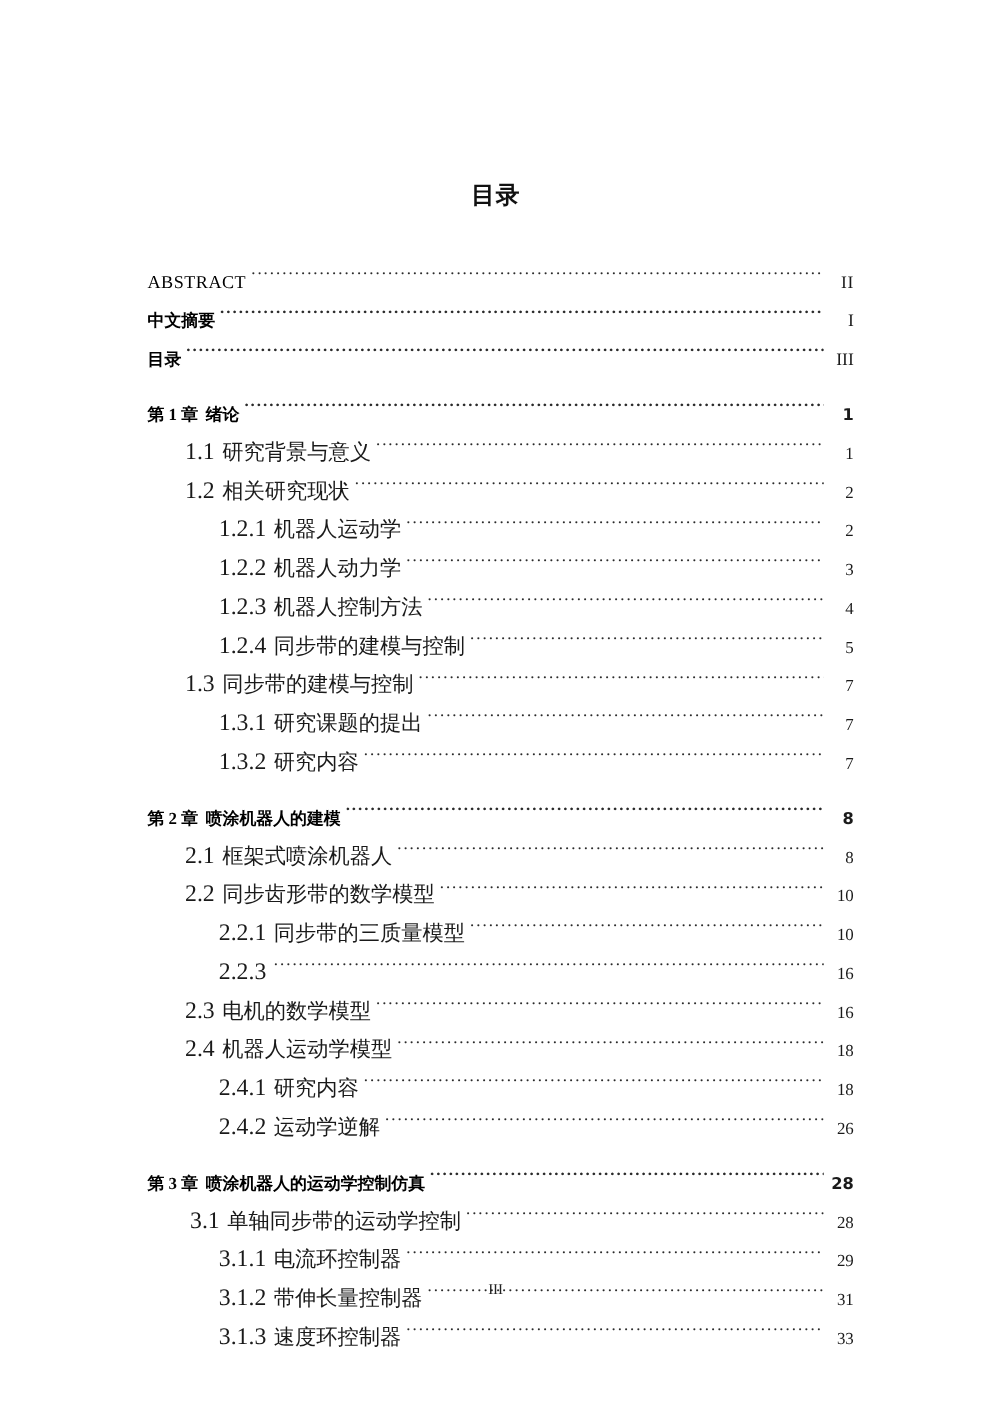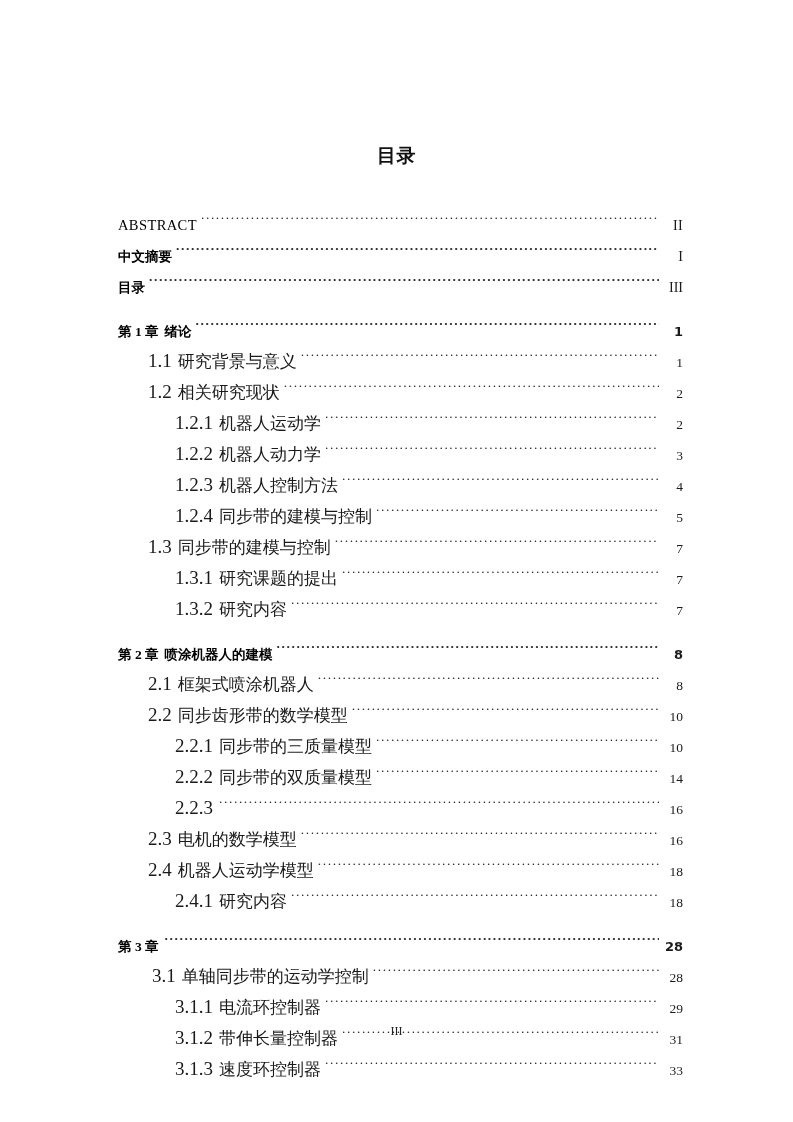--- a/index.html
+++ b/index.html
@@ -249,26 +249,20 @@
         <span class="leader"></span>
         <span class="row-page">10</span>
       </div>
       <div class="toc-row lvl-2">
         <span class="row-num-prefix sub-num">2.2.1</span>
         <span class="row-label sub-text">同步带的三质量模型</span>
         <span class="leader"></span>
         <span class="row-page">10</span>
       </div>
       <div class="toc-row lvl-2">
-        <span class="row-num-prefix sub-num">2.2.2</span>
-        <span class="row-label sub-text">同步带的双质量模型</span>
-        <span class="leader"></span>
-        <span class="row-page">14</span>
-      </div>
-      <div class="toc-row lvl-2">
         <span class="row-num-prefix sub-num">2.2.3</span>
         <span class="leader"></span>
         <span class="row-page">16</span>
       </div>
       <div class="toc-row lvl-1">
         <span class="row-num-prefix sub-num">2.3</span>
         <span class="row-label sub-text">电机的数学模型</span>
         <span class="leader"></span>
         <span class="row-page">16</span>
       </div>
@@ -277,22 +271,29 @@
         <span class="row-label sub-text">机器人运动学模型</span>
         <span class="leader"></span>
         <span class="row-page">18</span>
       </div>
       <div class="toc-row lvl-2">
         <span class="row-num-prefix sub-num">2.4.1</span>
         <span class="row-label sub-text">研究内容</span>
         <span class="leader"></span>
         <span class="row-page">18</span>
       </div>
+      <div class="toc-row lvl-2">
+        <span class="row-num-prefix sub-num">2.4.2</span>
+        <span class="row-label sub-text">运动学逆解</span>
+        <span class="leader"></span>
+        <span class="row-page">26</span>
+      </div>
       <div class="toc-row lvl-0 chapter">
         <span class="row-num-prefix">第 3 章</span>
+        <span class="row-label">喷涂机器人的运动学控制仿真</span>
         <span class="leader"></span>
         <span class="row-page">28</span>
       </div>
       <div class="toc-row lvl-1b">
         <span class="row-num-prefix sub-num">3.1</span>
         <span class="row-label sub-text">单轴同步带的运动学控制</span>
         <span class="leader"></span>
         <span class="row-page">28</span>
       </div>
       <div class="toc-row lvl-2">

